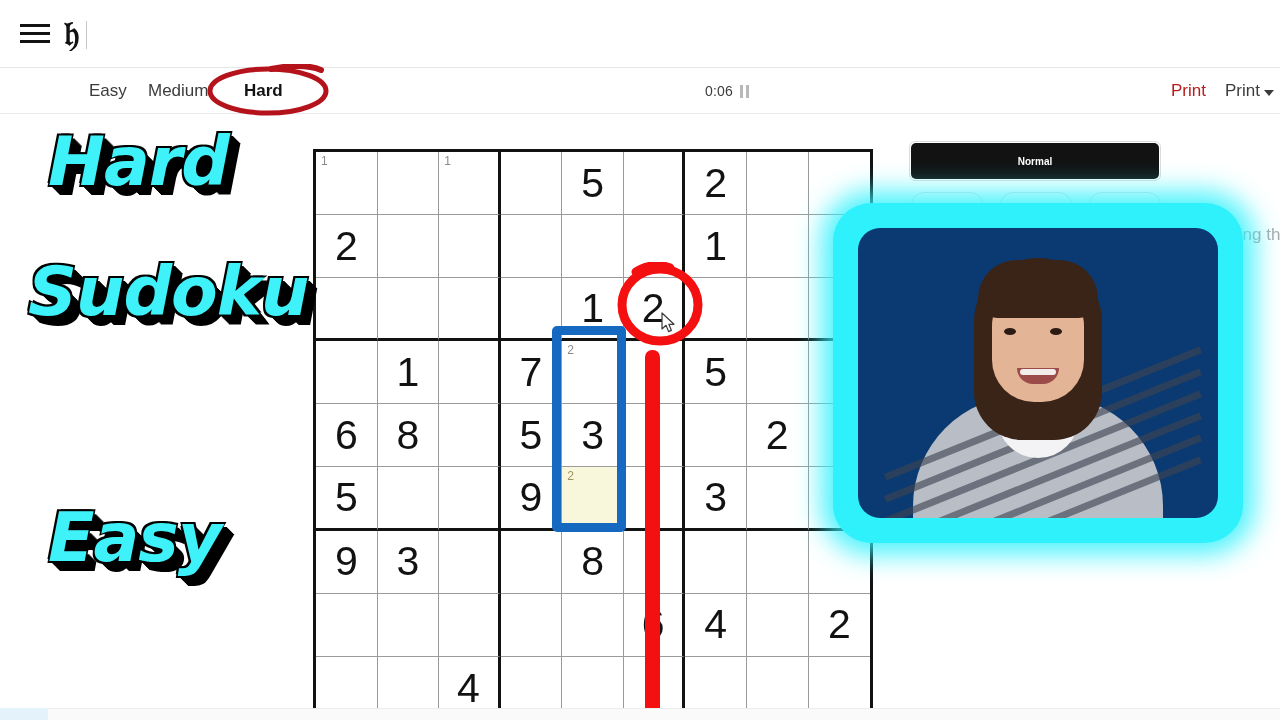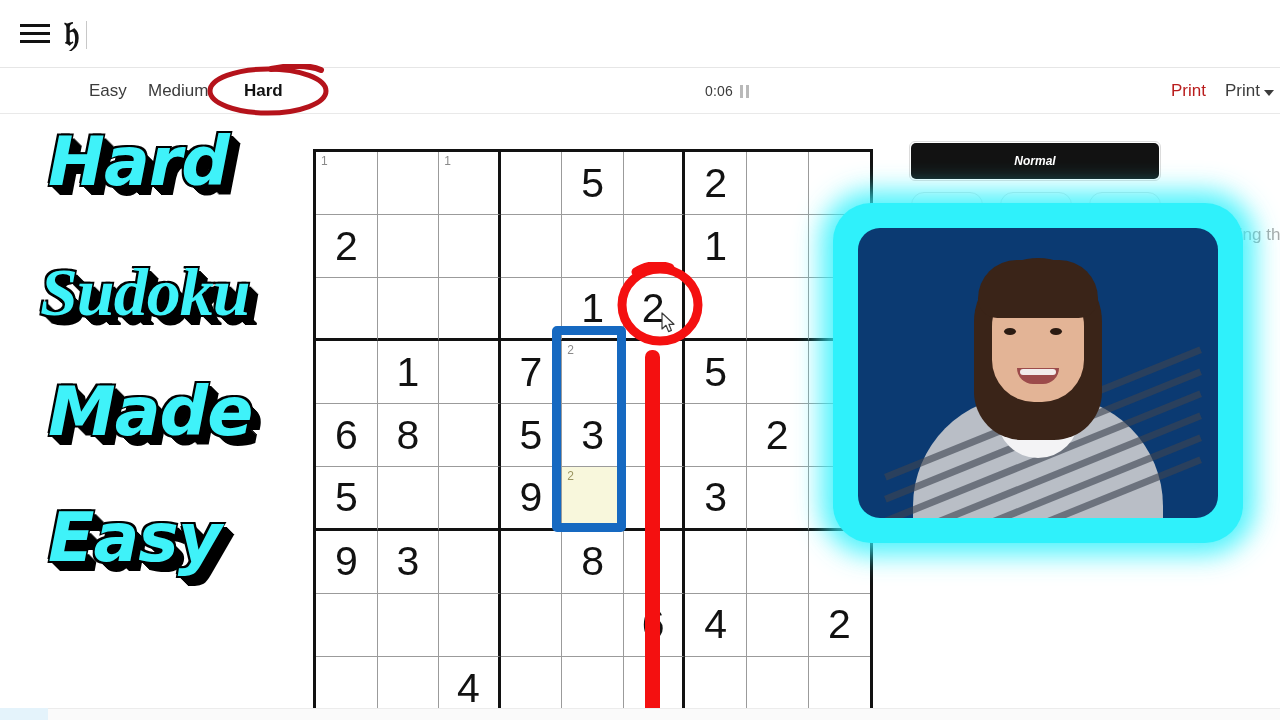--- a/index.html
+++ b/index.html
@@ -174,24 +174,23 @@
     background: #ffffff;
     display: flex;
     overflow: hidden;
     box-sizing: border-box;
   }
   .mode-btn {
     flex: 1;
     display: flex;
     align-items: center;
     justify-content: center;
-    font-size: 12px;
+    font-size: 10px;
     cursor: pointer;
     box-sizing: border-box;
-    font-style: italic;
   }
   .mode-btn.on {
     background: #121212;
     color: #ffffff;
     font-weight: 600;
     border-radius: 5px;
     margin: 1px;
   }
   .mode-btn.off {
     color: #d3d3d3;
@@ -312,21 +311,21 @@
     letter-spacing: -1px;
     white-space: nowrap;
     text-shadow:
       3px 3px 0 #000, 4px 4px 0 #000, 5px 5px 0 #000,
       6px 6px 0 #000, 7px 7px 0 #000, 8px 8px 0 #000,
       9px 9px 0 #000, 10px 10px 0 #000,
       -2px -2px 0 #000, 2px -2px 0 #000, -2px 2px 0 #000;
     user-select: none;
   }
   #t-hard   { left: 48px;  top: 128px; }
-  #t-sudoku { left: 40px;  top: 258px; font-family: Liberation Serif, serif; }
+  #t-sudoku { left: 28px;  top: 258px; }
   #t-made   { left: 48px;  top: 378px; }
   #t-easy   { left: 48px;  top: 504px; }
 
   
   #webcam-glow {
     position: absolute;
     left: 833px; top: 203px;
     width: 410px; height: 340px;
     border-radius: 38px;
     background: #2ff1fb;
@@ -650,21 +649,20 @@
 
   <div id="red-line"></div>
   <div id="blue-rect"></div>
 
   <svg id="cursor" viewBox="0 0 16 22">
     <path d="M1 1 L1 17 L5 13.3 L7.6 19.6 L10.4 18.4 L7.9 12.3 L13 12.3 Z" fill="#ffffff" stroke="#3b3b3b" stroke-width="1.2" stroke-linejoin="round"></path>
   </svg>
 
   <div id="t-hard" class="title-line">Hard</div>
   <div id="t-sudoku" class="title-line">Sudoku</div>
-  <div id="t-made" class="title-line">Made</div>
   <div id="t-easy" class="title-line">Easy</div>
 
   <div id="webcam-glow"></div>
   <div id="webcam">
     <div id="p-torso">
       <div class="stripe" style="top:14px"></div>
       <div class="stripe" style="top:36px"></div>
       <div class="stripe" style="top:58px"></div>
       <div class="stripe" style="top:80px"></div>
       <div class="stripe" style="top:102px"></div>

